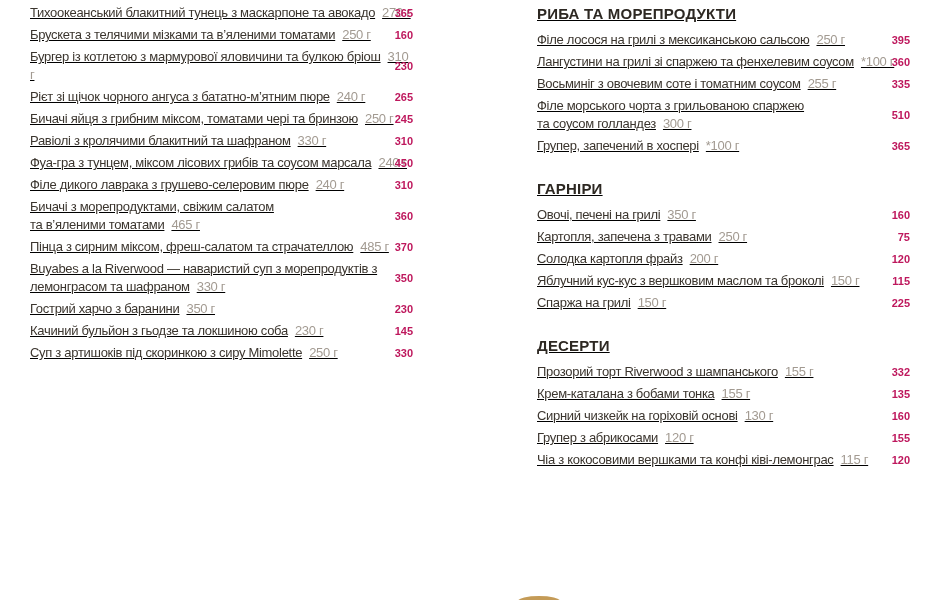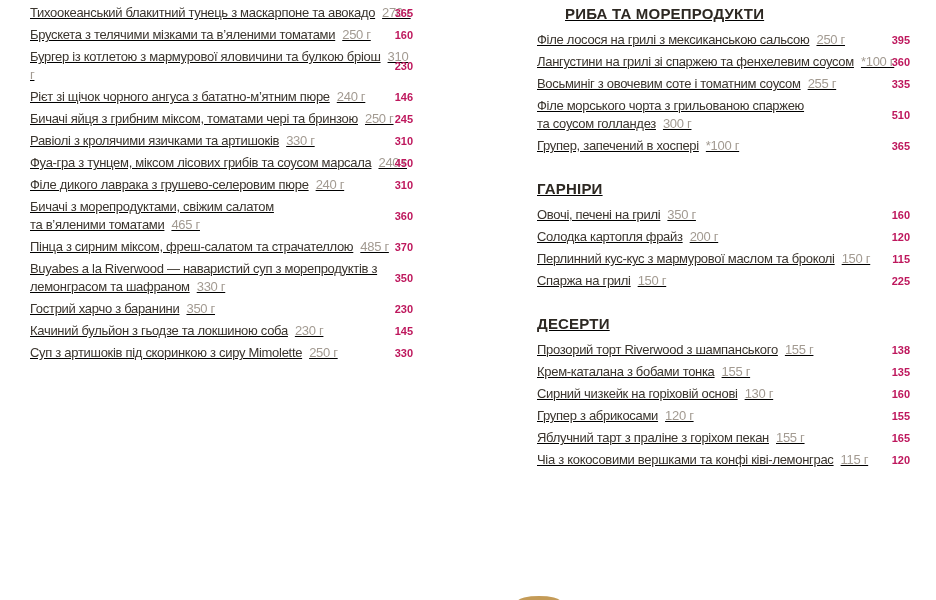--- a/index.html
+++ b/index.html
@@ -22,21 +22,21 @@
   .col-left  { width: 383px; }
   .col-right { width: 373px; }
   .section-title {
     font-size: 15px;
     line-height: 19px;
     font-weight: 700;
     color: #2d2822;
     letter-spacing: 0.2px;
     margin: 24px 0 8px 0;
   }
-  .menu-section:first-child .section-title { margin-top: 0; margin-left: 28px; }
+  .menu-section:first-child .section-title { margin-top: 0; }
   .item {
     position: relative;
     margin-bottom: 4px;
   }
   .item-name {
     font-size: 13px;
     line-height: 18px;
     color: #3b352e;
     letter-spacing: -0.3px;
     white-space: pre-line;
@@ -80,28 +80,28 @@
           <div class="item">
             <div class="item-name"><span>Брускета з телячими мізками та в’яленими томатами</span><span class="wt">250 г</span></div>
             <div class="item-price">160</div>
           </div>
           <div class="item">
             <div class="item-name"><span>Бургер із котлетою з мармурової яловичини та булкою бріош</span><span class="wt">310 г</span></div>
             <div class="item-price">230</div>
           </div>
           <div class="item">
             <div class="item-name"><span>Рієт зі щічок чорного ангуса з бататно-м’ятним пюре</span><span class="wt">240 г</span></div>
-            <div class="item-price">146</div>
+            <div class="item-price">265</div>
           </div>
           <div class="item">
             <div class="item-name"><span>Бичачі яйця з грибним міксом, томатами чері та бринзою</span><span class="wt">250 г</span></div>
             <div class="item-price">245</div>
           </div>
           <div class="item">
-            <div class="item-name"><span>Равіолі з кролячими язичками та артишоків</span><span class="wt">330 г</span></div>
+            <div class="item-name"><span>Равіолі з кролячими блакитний та шафраном</span><span class="wt">330 г</span></div>
             <div class="item-price">310</div>
           </div>
           <div class="item">
             <div class="item-name"><span>Фуа-гра з тунцем, міксом лісових грибів та соусом марсала</span><span class="wt">240 г</span></div>
             <div class="item-price">450</div>
           </div>
           <div class="item">
             <div class="item-name"><span>Філе дикого лаврака з грушево-селеровим пюре</span><span class="wt">240 г</span></div>
             <div class="item-price">310</div>
           </div>
@@ -162,53 +162,53 @@
             <div class="item-price">365</div>
           </div>
         </section>
         <section class="menu-section">
           <h2 class="section-title">ГАРНІРИ</h2>
           <div class="item">
             <div class="item-name"><span>Овочі, печені на грилі</span><span class="wt">350 г</span></div>
             <div class="item-price">160</div>
           </div>
           <div class="item">
+            <div class="item-name"><span>Картопля, запечена з травами</span><span class="wt">250 г</span></div>
+            <div class="item-price">75</div>
+          </div>
+          <div class="item">
             <div class="item-name"><span>Солодка картопля фрайз</span><span class="wt">200 г</span></div>
             <div class="item-price">120</div>
           </div>
           <div class="item">
-            <div class="item-name"><span>Перлинний кус-кус з мармурової маслом та броколі</span><span class="wt">150 г</span></div>
+            <div class="item-name"><span>Яблучний кус-кус з вершковим маслом та броколі</span><span class="wt">150 г</span></div>
             <div class="item-price">115</div>
           </div>
           <div class="item">
             <div class="item-name"><span>Спаржа на грилі</span><span class="wt">150 г</span></div>
             <div class="item-price">225</div>
           </div>
         </section>
         <section class="menu-section">
           <h2 class="section-title">ДЕСЕРТИ</h2>
           <div class="item">
             <div class="item-name"><span>Прозорий торт Riverwood з шампанського</span><span class="wt">155 г</span></div>
-            <div class="item-price">138</div>
+            <div class="item-price">332</div>
           </div>
           <div class="item">
             <div class="item-name"><span>Крем-каталана з бобами тонка</span><span class="wt">155 г</span></div>
             <div class="item-price">135</div>
           </div>
           <div class="item">
             <div class="item-name"><span>Сирний чизкейк на горіховій основі</span><span class="wt">130 г</span></div>
             <div class="item-price">160</div>
           </div>
           <div class="item">
             <div class="item-name"><span>Групер з абрикосами</span><span class="wt">120 г</span></div>
             <div class="item-price">155</div>
-          </div>
-          <div class="item">
-            <div class="item-name"><span>Яблучний тарт з праліне з горіхом пекан</span><span class="wt">155 г</span></div>
-            <div class="item-price">165</div>
           </div>
           <div class="item">
             <div class="item-name"><span>Чіа з кокосовими вершками та конфі ківі-лемонграс</span><span class="wt">115 г</span></div>
             <div class="item-price">120</div>
           </div>
         </section>
       </div>
   </div>
   <div class="gold-arc" id="gold-arc" style="background: rgb(196, 155, 87);"></div>
 </div>

